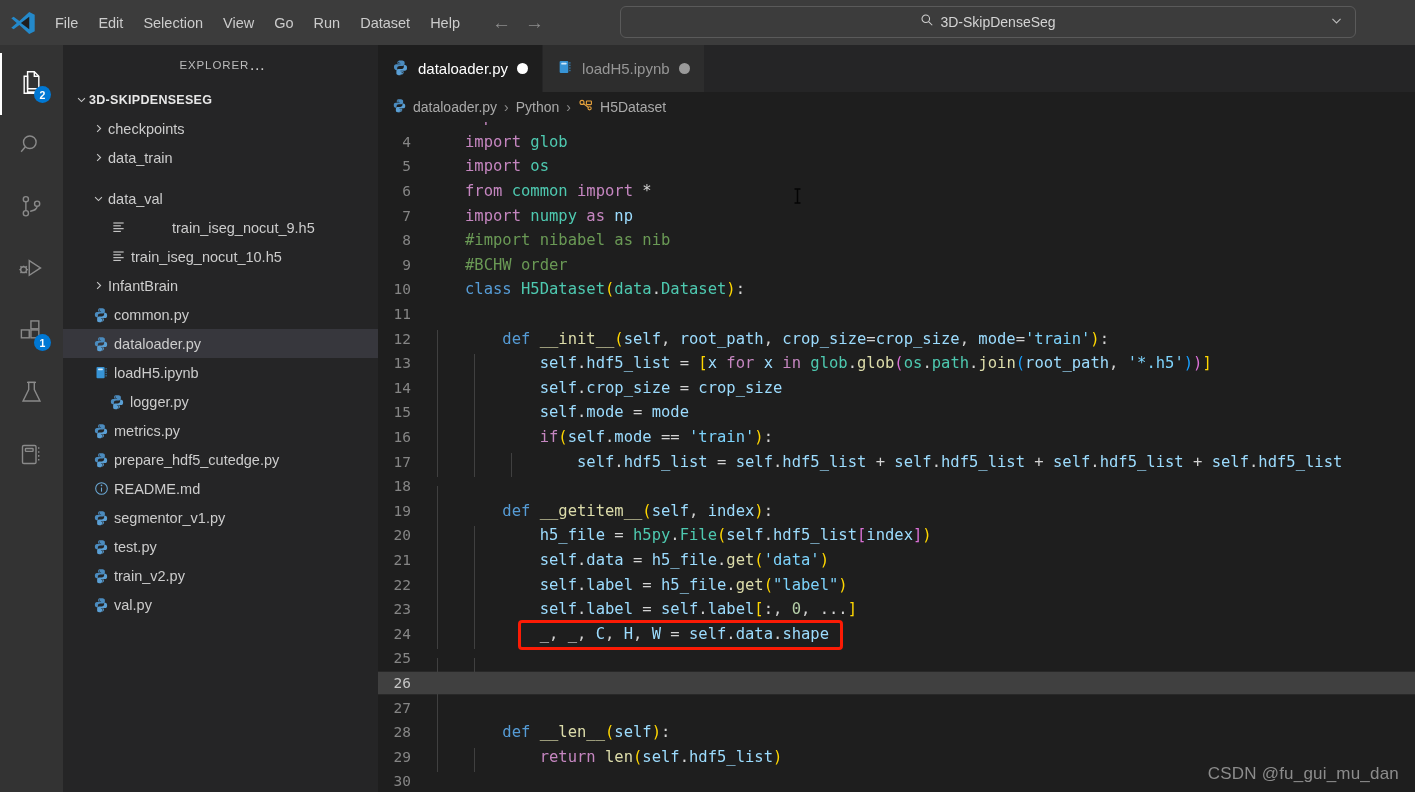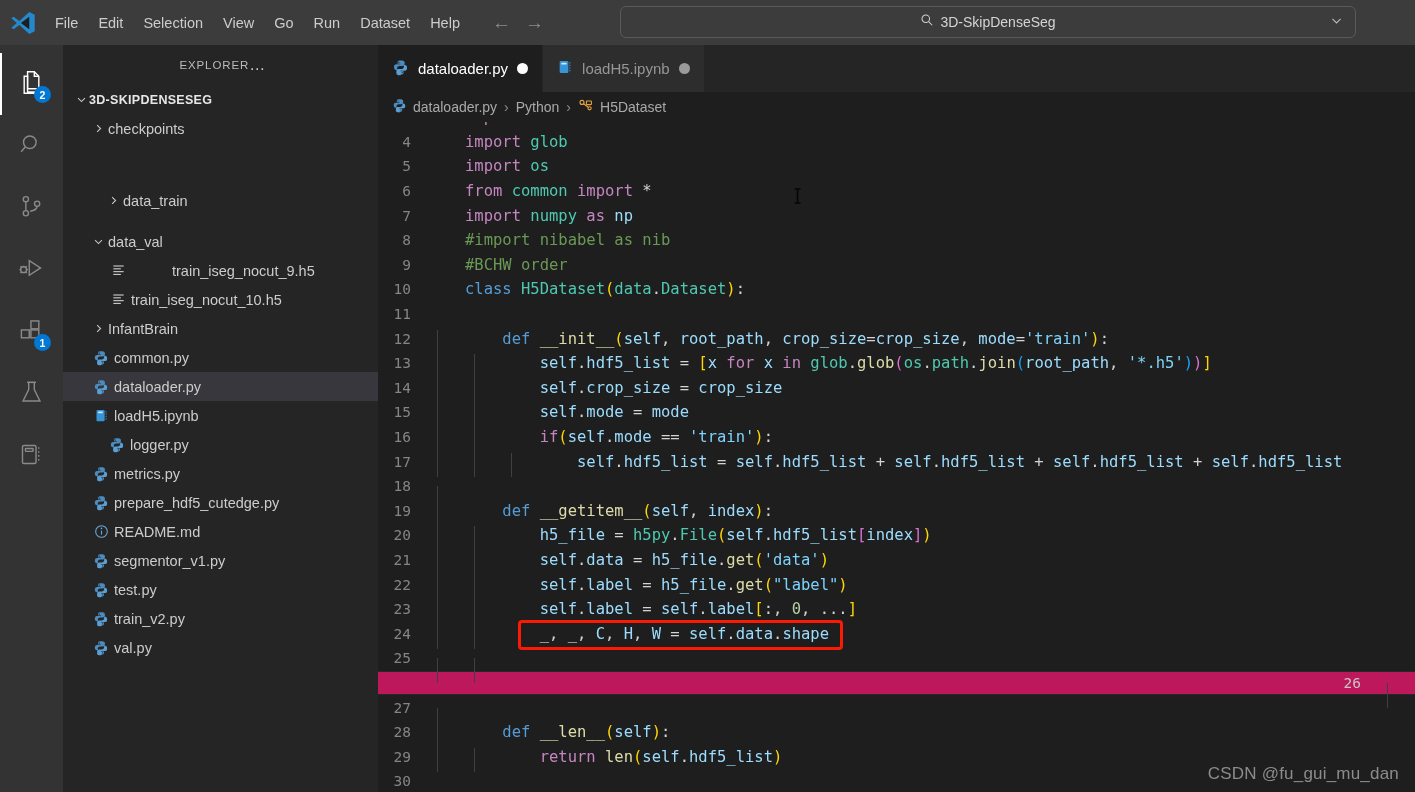--- a/index.html
+++ b/index.html
@@ -94,21 +94,21 @@
   }
   .bc-sep { color:#8c8c8c; font-size:14px; padding:0 1px; }
   .bc-item { display:flex; align-items:center; gap:6px; }
 
   .code-area { position:relative; flex:1 1 auto; overflow:hidden; background:#1e1e1e; }
   .code-scroll { position:absolute; left:0; top:-17px; right:0; }
   .code-line {
     height:24.6px; display:flex; align-items:center; white-space:pre;
     font-family:"DejaVu Sans Mono", monospace; font-size:15.5px;
   }
-  .code-line.current { background:#be185d; box-shadow: inset 0 1px 0 #282828, inset 0 -1px 0 #282828; justify-content: flex-end; }
+  .code-line.current { background:#404040; box-shadow: inset 0 1px 0 #282828, inset 0 -1px 0 #282828; }
   .ln {
     width:59px; flex:0 0 59px; text-align:right; padding-right:26px;
     color:#858585; font-family:"DejaVu Sans Mono", monospace; font-size:14.5px;
   }
   .code-line.current .ln { color:#c6c6c6; }
   .code-txt { padding-left:28px; position:relative; }
   .indent-guide {
     position:absolute; width:1px; background:#404040; top:0; height:24.6px;
   }
 
@@ -281,21 +281,21 @@
         </div>
         <div id="tree-body">
             <div class="tree-row" style="padding-left: 27px;">
               <span class="twisty">
                 <svg width="11" height="11" viewBox="0 0 16 16" fill="none" stroke="currentColor" stroke-width="1.6">
                   <polyline points="6,3 11,8 6,13"></polyline>
                 </svg>
               </span>
               <span class="tree-label">checkpoints</span>
             </div>
-            <div class="tree-row" style="padding-left: 42px; margin-top: 43px;">
+            <div class="tree-row" style="padding-left: 27px;">
               <span class="twisty">
                 <svg width="11" height="11" viewBox="0 0 16 16" fill="none" stroke="currentColor" stroke-width="1.6">
                   <polyline points="6,3 11,8 6,13"></polyline>
                 </svg>
               </span>
               <span class="tree-label">data_train</span>
             </div>
             <div class="tree-row" style="padding-left: 27px; margin-top: 12px;">
               <span class="twisty">
                 <svg width="11" height="11" viewBox="0 0 16 16" fill="none" stroke="currentColor" stroke-width="1.6">

